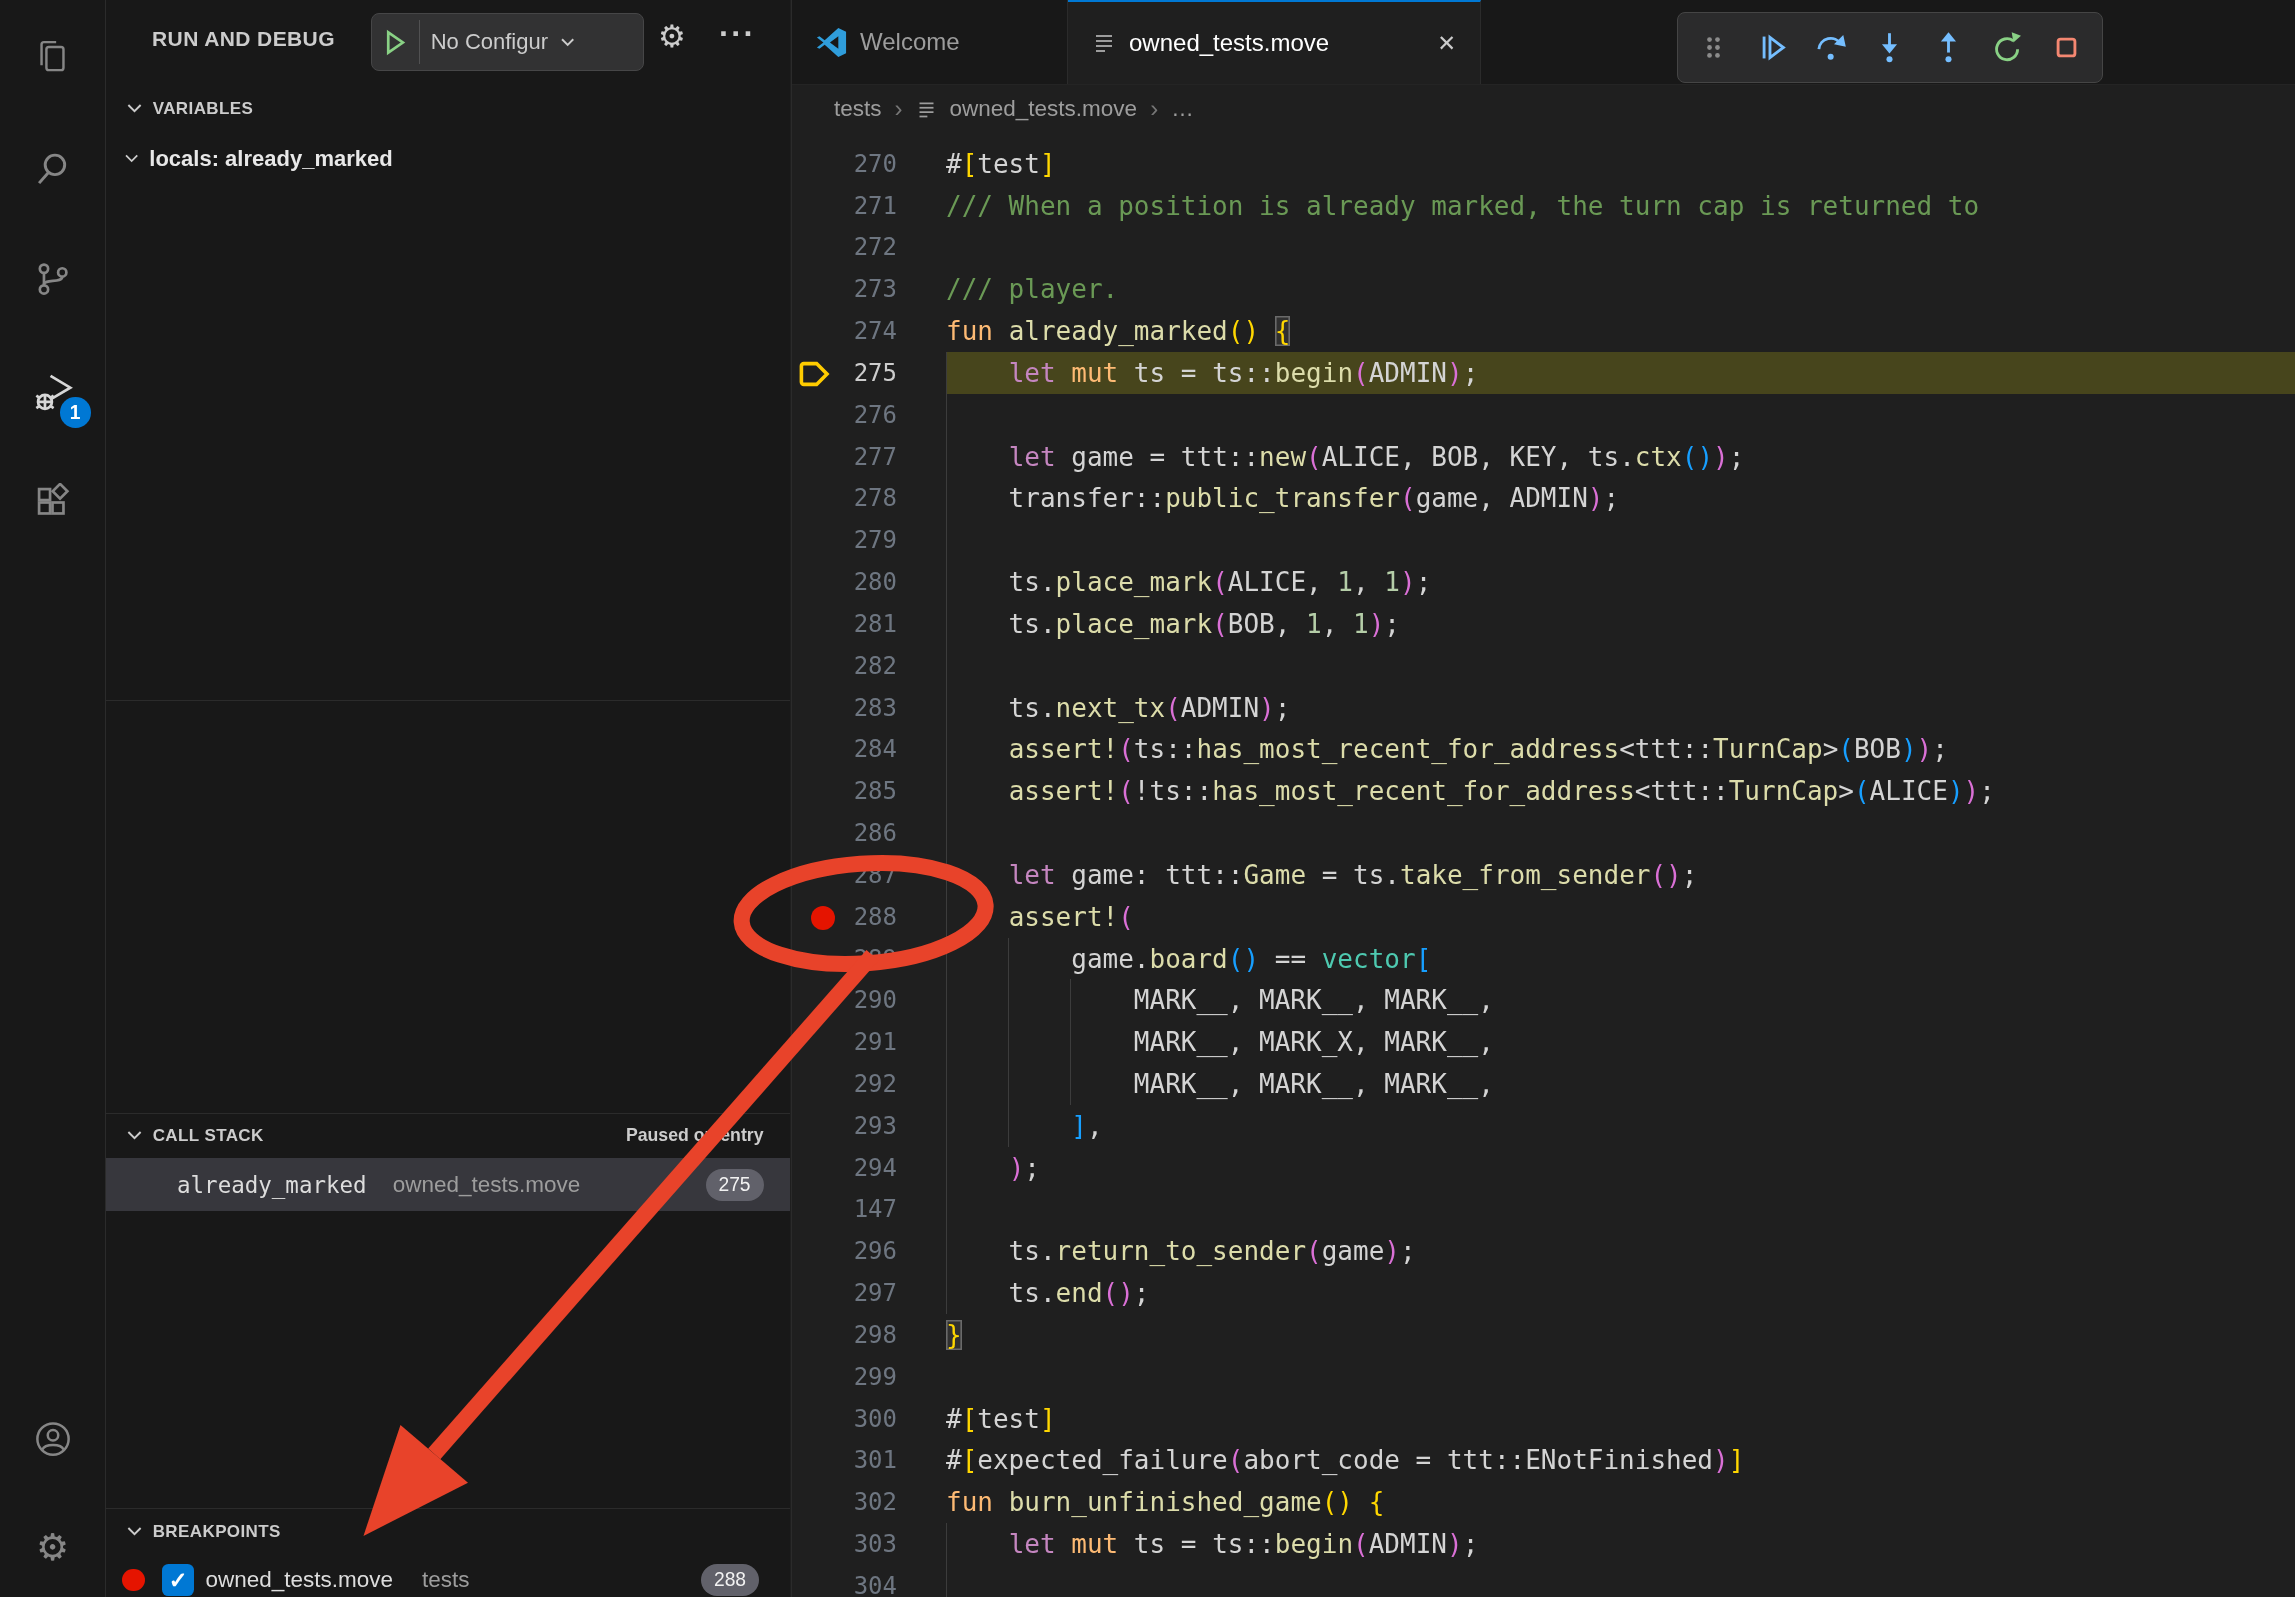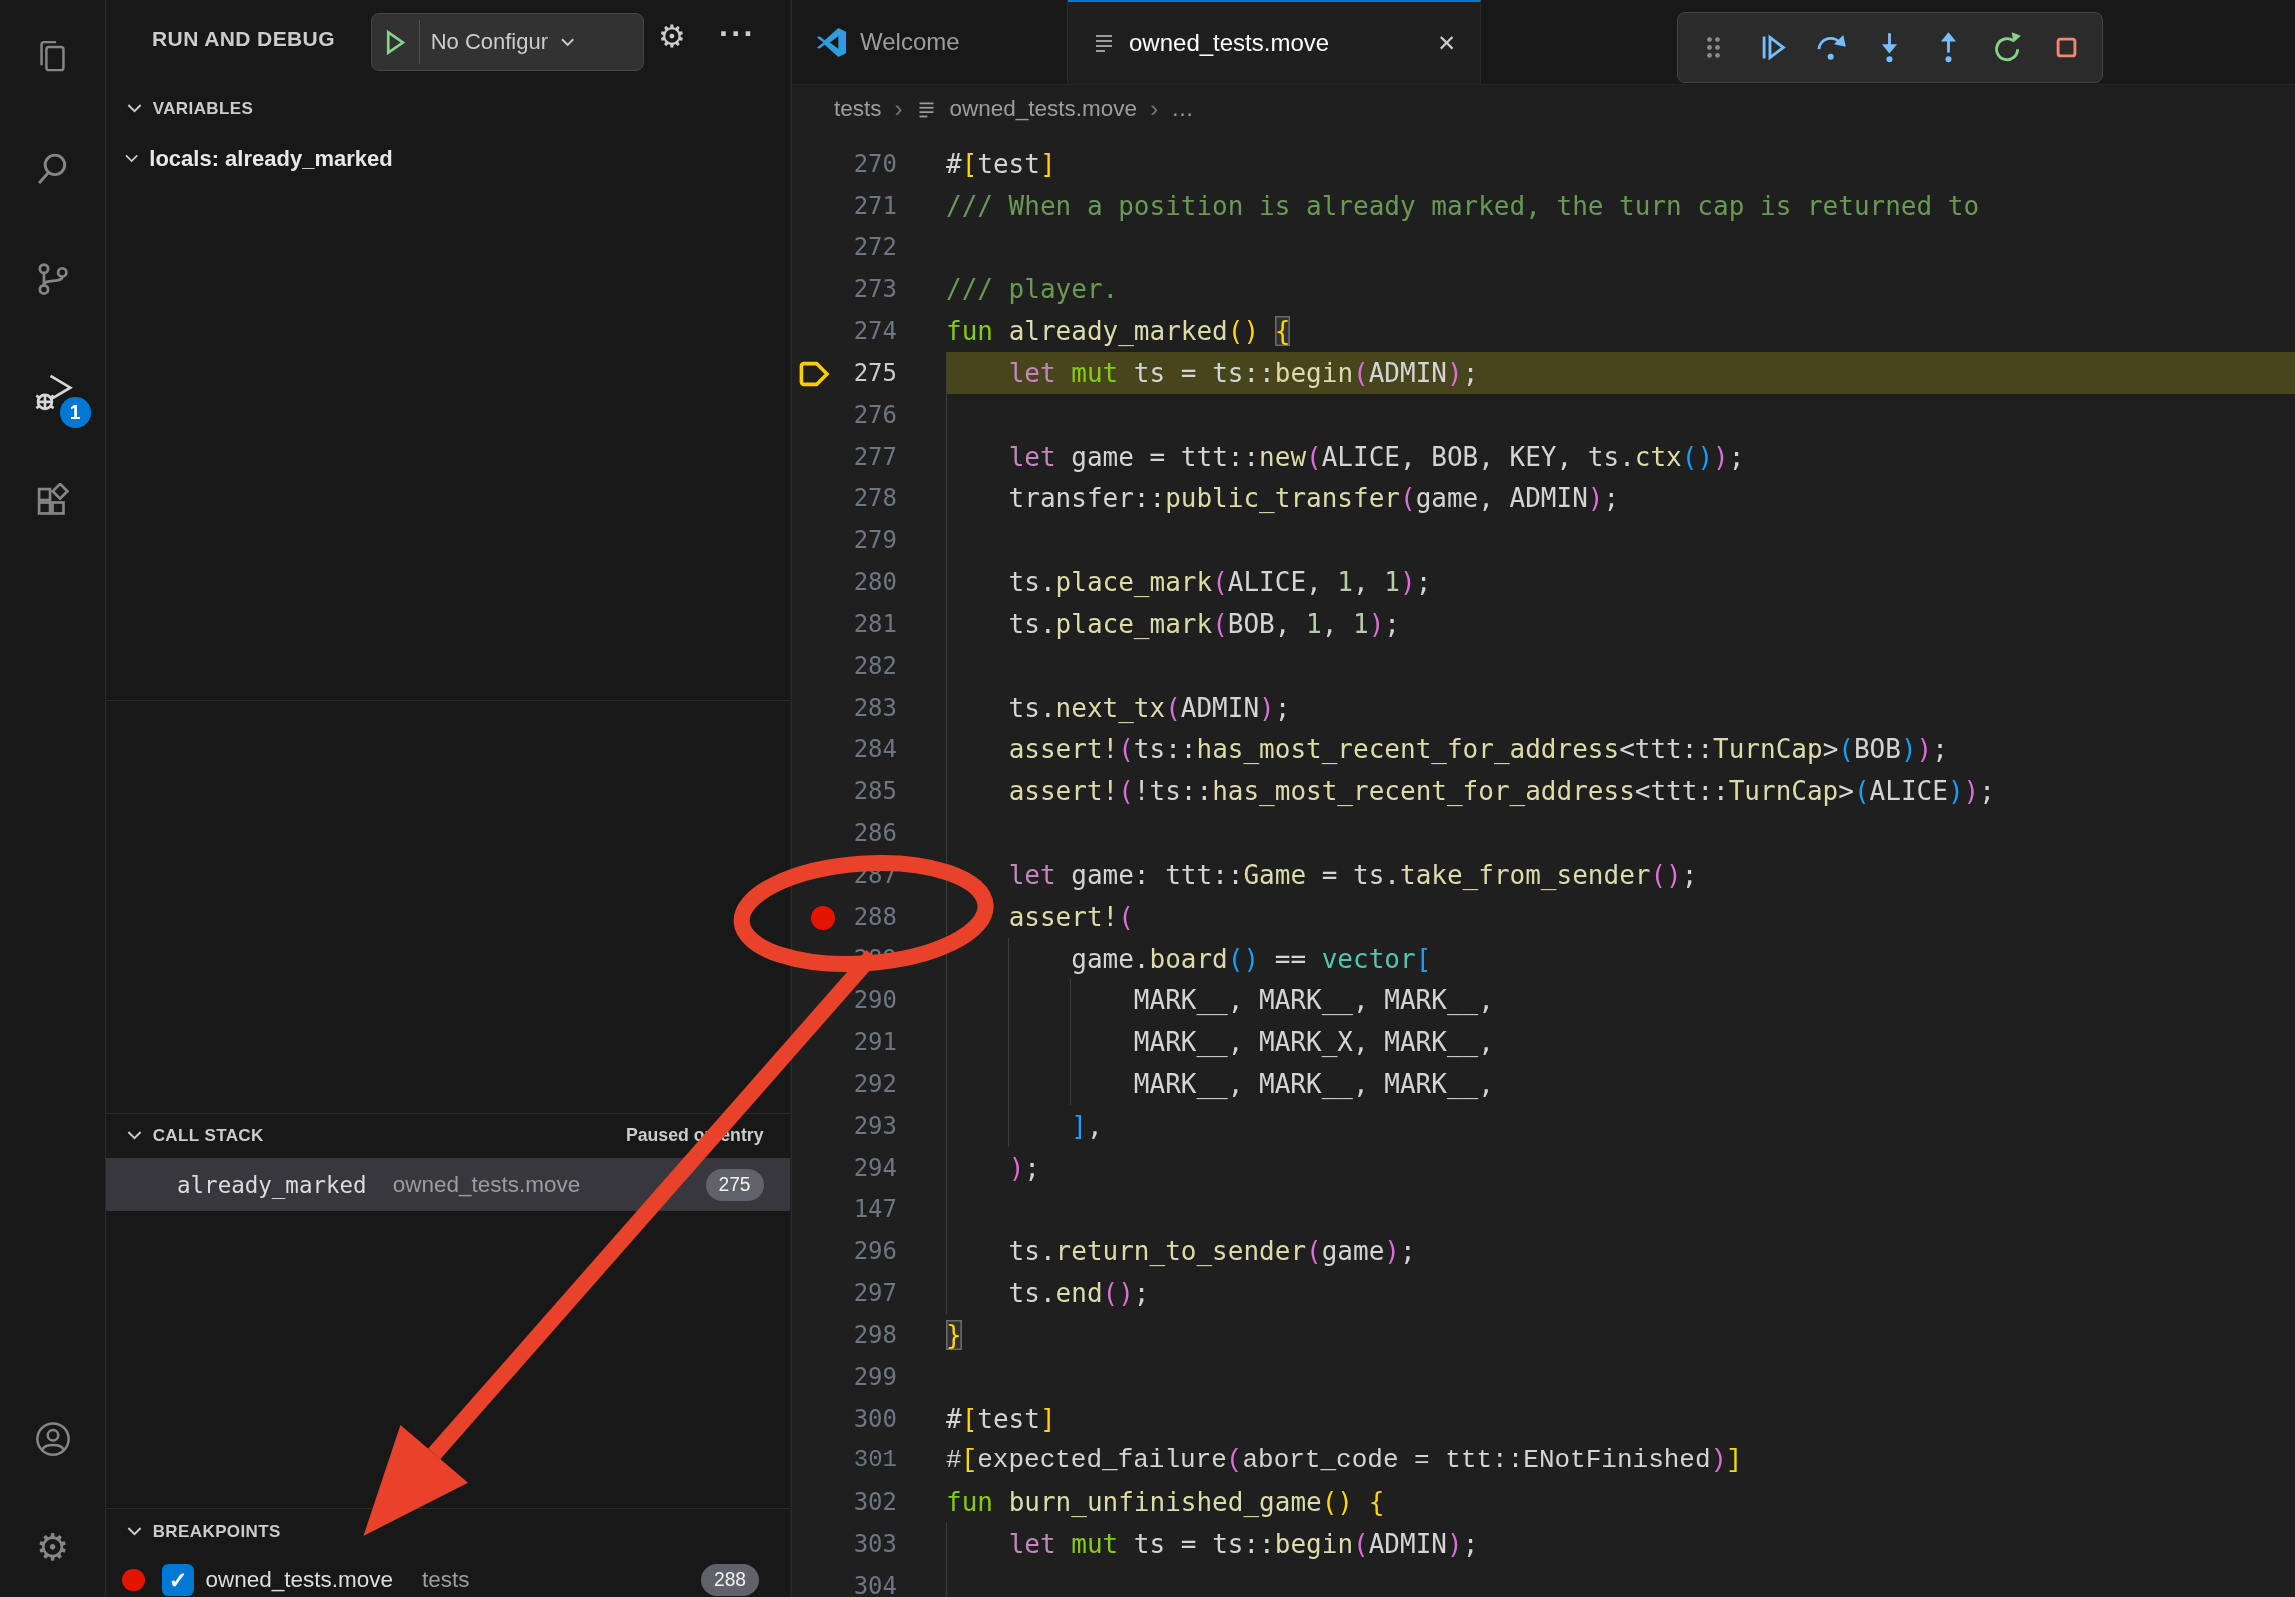--- a/index.html
+++ b/index.html
@@ -79,21 +79,21 @@
     font-size:26px;line-height:42px;white-space:pre;}
   .ln{position:absolute;left:0;width:105px;text-align:right;color:#6e7681;font-size:24px;cursor:pointer;}
   .line.current .ln{color:#cccccc;}
   .code{position:absolute;left:154px;right:0;top:0;bottom:0;white-space:pre;cursor:text;}
   .line.current .code{background:#47451c;}
   .guide{position:absolute;top:0;bottom:0;width:0.8px;background:#3c3c3c;}
   .bp-dot{position:absolute;left:19.3px;top:9.7px;width:24px;height:24px;border-radius:50%;
     background:#e51400;cursor:pointer;}
   .glyph{position:absolute;left:6.4px;top:5.6px;width:35px;height:32px;}
 
-  .tk-w{color:#d4d4d4}.tk-kw{color:#c586c0}.tk-kb{color:#84cc16}.tk-fn{color:#dcdcaa}
+  .tk-w{color:#d4d4d4}.tk-kw{color:#c586c0}.tk-kb{color:#fdba74}.tk-fn{color:#dcdcaa}
   .tk-ty{color:#4ec9b0}.tk-cm{color:#6a9955}.tk-num{color:#b5cea8}
   .tk-b1{color:#ffd700}.tk-b2{color:#da70d6}.tk-b3{color:#179fff}
   .tk-mb{color:#ffd700;box-shadow:inset 0 0 0 1.6px #6a6a6a;background:rgba(120,120,120,.2);}
 
   
   #dbg-toolbar{position:absolute;left:1677px;top:12px;width:426px;height:71px;background:#2b2b2c;
     border:0.8px solid #454545;border-radius:8px;display:flex;align-items:center;
     justify-content:space-around;padding:0 6.4px;box-sizing:border-box;z-index:20;}
   .dbg-btn{width:48px;height:48px;display:flex;align-items:center;justify-content:center;
     cursor:pointer;border-radius:6.4px;}
@@ -283,21 +283,21 @@
         <div class="line" style="top: 887px;"><div class="ln">291</div><div class="code"><span class="tk-w">            MARK__, MARK_X, MARK__,</span></div><span class="guide" style="left: 154px;"></span><span class="guide" style="left: 216px;"></span><span class="guide" style="left: 278px;"></span></div>
         <div class="line" style="top: 929px;"><div class="ln">292</div><div class="code"><span class="tk-w">            MARK__, MARK__, MARK__,</span></div><span class="guide" style="left: 154px;"></span><span class="guide" style="left: 216px;"></span><span class="guide" style="left: 278px;"></span></div>
         <div class="line" style="top: 971px;"><div class="ln">293</div><div class="code"><span class="tk-w">        </span><span class="tk-b3">]</span><span class="tk-w">,</span></div><span class="guide" style="left: 154px;"></span><span class="guide" style="left: 216px;"></span></div>
         <div class="line" style="top: 1013px;"><div class="ln">294</div><div class="code"><span class="tk-w">    </span><span class="tk-b2">)</span><span class="tk-w">;</span></div><span class="guide" style="left: 154px;"></span></div>
         <div class="line" style="top: 1054px;"><div class="ln">147</div><div class="code"></div><span class="guide" style="left: 154px;"></span></div>
         <div class="line" style="top: 1096px;"><div class="ln">296</div><div class="code"><span class="tk-w">    ts.</span><span class="tk-fn">return_to_sender</span><span class="tk-b2">(</span><span class="tk-w">game</span><span class="tk-b2">)</span><span class="tk-w">;</span></div><span class="guide" style="left: 154px;"></span></div>
         <div class="line" style="top: 1138px;"><div class="ln">297</div><div class="code"><span class="tk-w">    ts.</span><span class="tk-fn">end</span><span class="tk-b2">(</span><span class="tk-b2">)</span><span class="tk-w">;</span></div><span class="guide" style="left: 154px;"></span></div>
         <div class="line" style="top: 1180px;"><div class="ln">298</div><div class="code"><span class="tk-mb">}</span></div></div>
         <div class="line" style="top: 1222px;"><div class="ln">299</div><div class="code"></div></div>
         <div class="line" style="top: 1264px;"><div class="ln">300</div><div class="code"><span class="tk-w">#</span><span class="tk-b1">[</span><span class="tk-w">test</span><span class="tk-b1">]</span></div></div>
-        <div class="line" style="top: 1305px; font-family: Liberation Mono, monospace;"><div class="ln">301</div><div class="code"><span class="tk-w">#</span><span class="tk-b1">[</span><span class="tk-w">expected_failure</span><span class="tk-b2">(</span><span class="tk-w">abort_code = ttt::ENotFinished</span><span class="tk-b2">)</span><span class="tk-b1">]</span></div></div>
+        <div class="line" style="top: 1305px;"><div class="ln">301</div><div class="code"><span class="tk-w">#</span><span class="tk-b1">[</span><span class="tk-w">expected_failure</span><span class="tk-b2">(</span><span class="tk-w">abort_code = ttt::ENotFinished</span><span class="tk-b2">)</span><span class="tk-b1">]</span></div></div>
         <div class="line" style="top: 1347px;"><div class="ln">302</div><div class="code"><span class="tk-kb">fun</span><span class="tk-w"> </span><span class="tk-fn">burn_unfinished_game</span><span class="tk-b1">(</span><span class="tk-b1">)</span><span class="tk-w"> </span><span class="tk-b1">{</span></div></div>
         <div class="line" style="top: 1389px;"><div class="ln">303</div><div class="code"><span class="tk-w">    </span><span class="tk-kw">let</span><span class="tk-w"> </span><span class="tk-kb">mut</span><span class="tk-w"> ts = ts::</span><span class="tk-fn">begin</span><span class="tk-b2">(</span><span class="tk-w">ADMIN</span><span class="tk-b2">)</span><span class="tk-w">;</span></div><span class="guide" style="left: 154px;"></span></div>
         <div class="line" style="top: 1431px;"><div class="ln">304</div><div class="code"></div><span class="guide" style="left: 154px;"></span></div>
       </div>
   </div>
 </div>
 
 <div id="dbg-toolbar">
   <div class="dbg-btn">
     <svg width="27" height="35" viewBox="0 0 34 44" fill="#8b8b8b">

